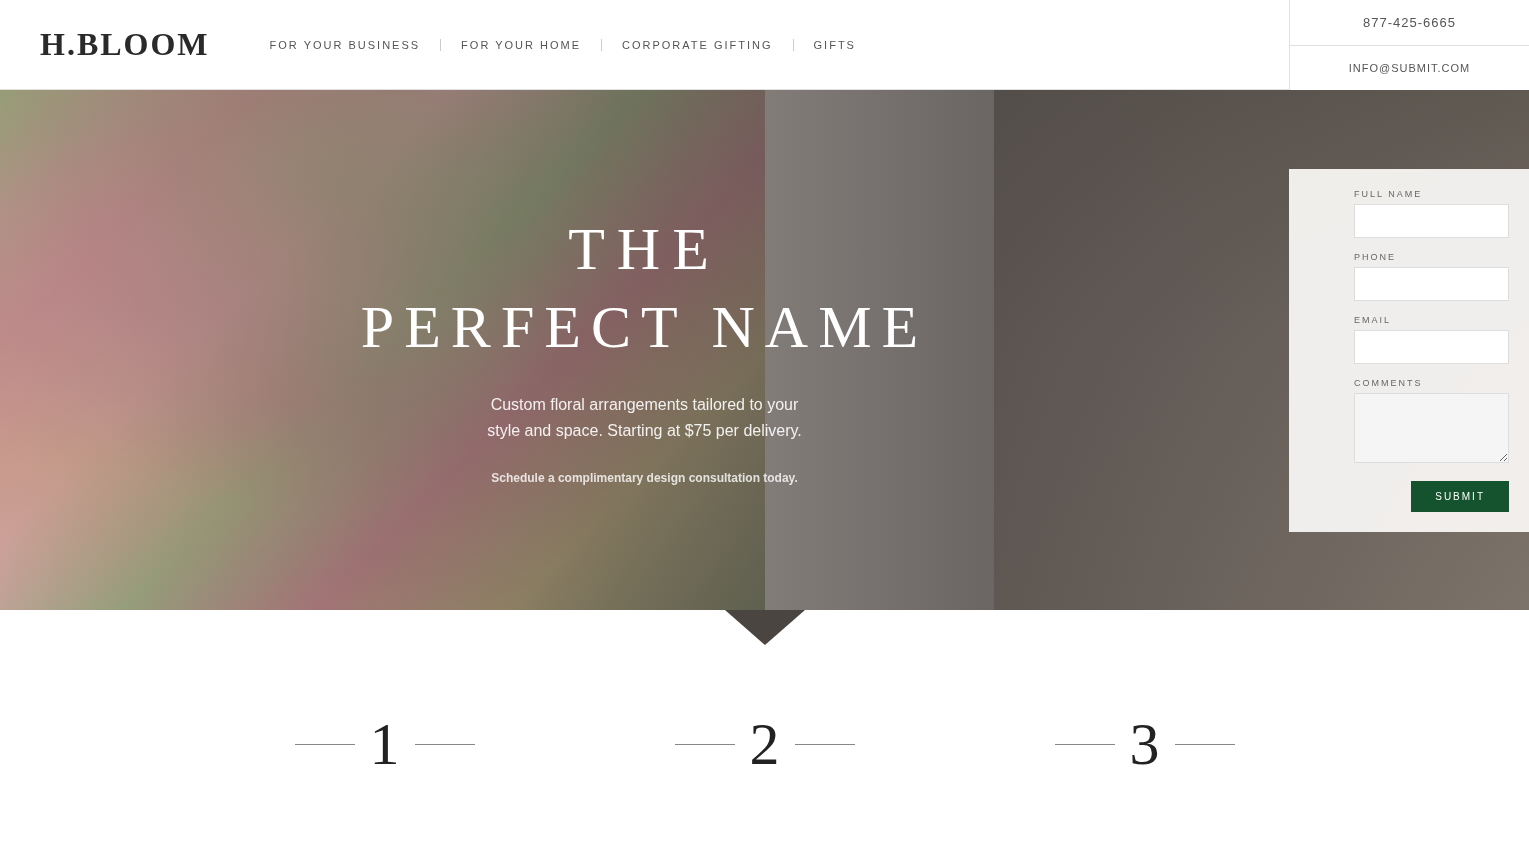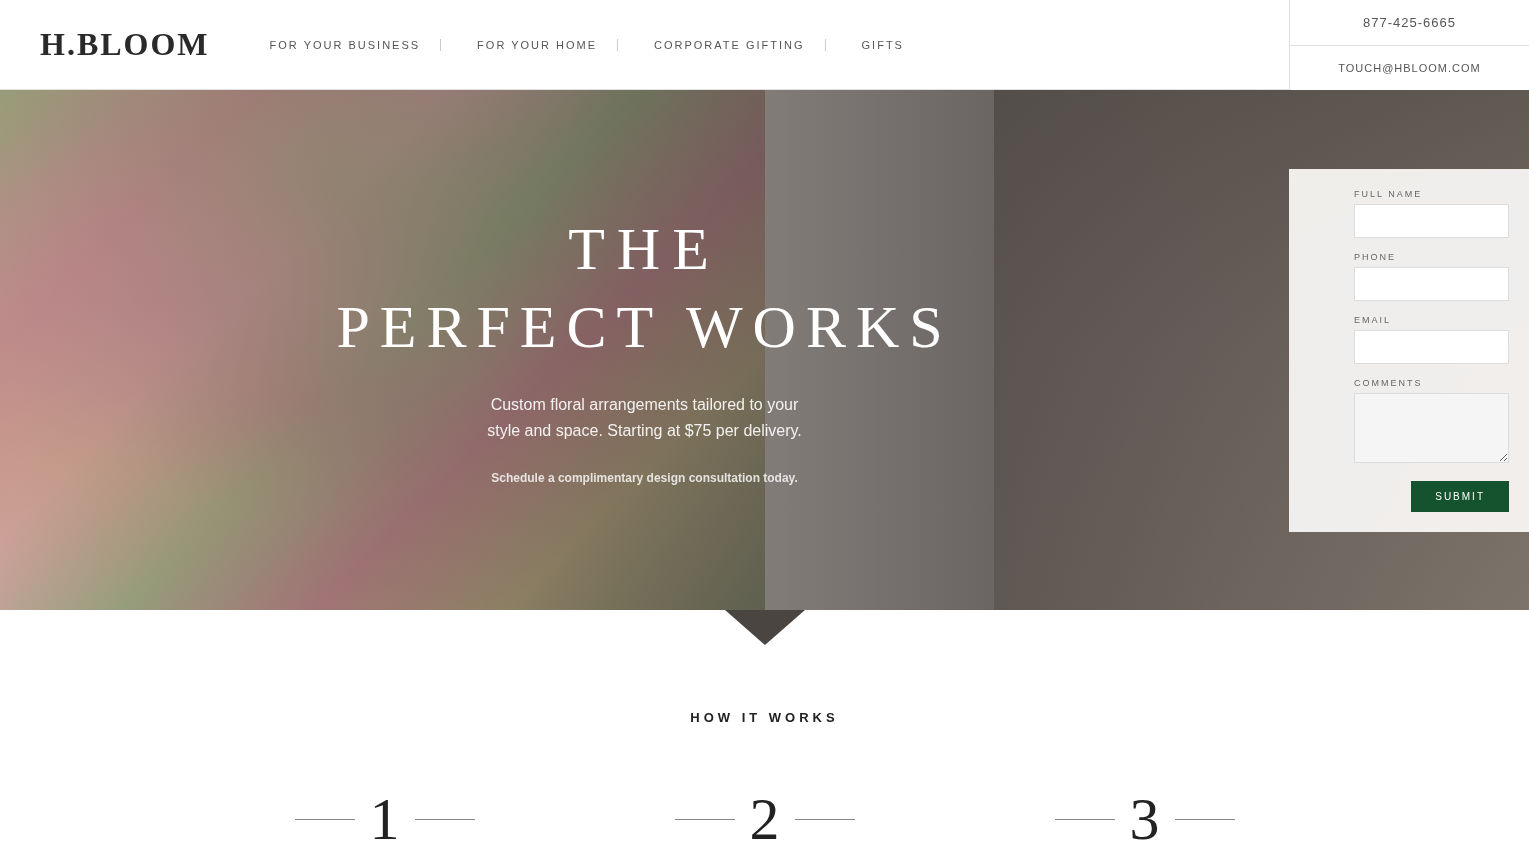--- a/index.html
+++ b/index.html
@@ -18,21 +18,21 @@
     .logo {
       font-size: 32px;
       font-weight: 700;
       letter-spacing: 2px;
       color: #2a2a2a;
       font-family: 'Georgia', serif;
       margin-right: 60px;
     }
     .nav {
       display: flex;
-      gap: 16px;
+      gap: 0;
       align-items: center;
       flex: 1;
     }
     .nav-item {
       font-size: 11px;
       letter-spacing: 2px;
       color: #555;
       text-transform: uppercase;
       padding: 0 20px;
       cursor: pointer;
@@ -305,33 +305,33 @@
 <header class="header">
   <div class="logo">H.BLOOM</div>
   <nav class="nav">
     <span class="nav-item">FOR YOUR BUSINESS</span>
     <span class="nav-item">FOR YOUR HOME</span>
     <span class="nav-item">CORPORATE GIFTING</span>
     <span class="nav-item">GIFTS</span>
   </nav>
   <div class="header-right">
     <div class="header-phone">877-425-6665</div>
-    <div class="header-email">TOUCH@HBLOOM.COM</div>
+    <div class="header-email">INFO@SUBMIT.COM</div>
   </div>
 </header>
 
 <section class="hero">
   <div class="hero-flowers"></div>
   <div class="hero-flowers-overlay"></div>
   <div class="hero-right-bg"></div>
   <div class="hero-bg"></div>
   <div class="hero-content">
     <div class="hero-text">
       <span class="hero-title-the">THE</span>
-      <span class="hero-title-main">PERFECT WORKS</span>
+      <span class="hero-title-main">PERFECT NAME</span>
       <p class="hero-subtitle">Custom floral arrangements tailored to your<br>style and space. Starting at $75 per delivery.</p>
       <p class="hero-cta">Schedule a complimentary design consultation today.</p>
     </div>
 
     <div class="form-panel">
       <div class="form-field">
         <label class="form-label">FULL NAME</label>
         <input class="form-input" type="text" style="">
       </div>
       <div class="form-field">
@@ -353,21 +353,20 @@
   </div>
 </section>
 
 <div class="chevron-divider">
   <svg class="chevron-svg" width="80" height="35" viewBox="0 0 80 35">
     <polygon points="0,0 80,0 40,35" fill="#4a4540"></polygon>
   </svg>
 </div>
 
 <section class="how-it-works">
-  <h2 class="how-title">HOW IT WORKS</h2>
   <div class="steps-row">
 
     <div class="step">
       <div class="step-number-row">
         <div class="step-line"></div>
         <span class="step-number">1</span>
         <div class="step-line"></div>
       </div>
 
     </div>

